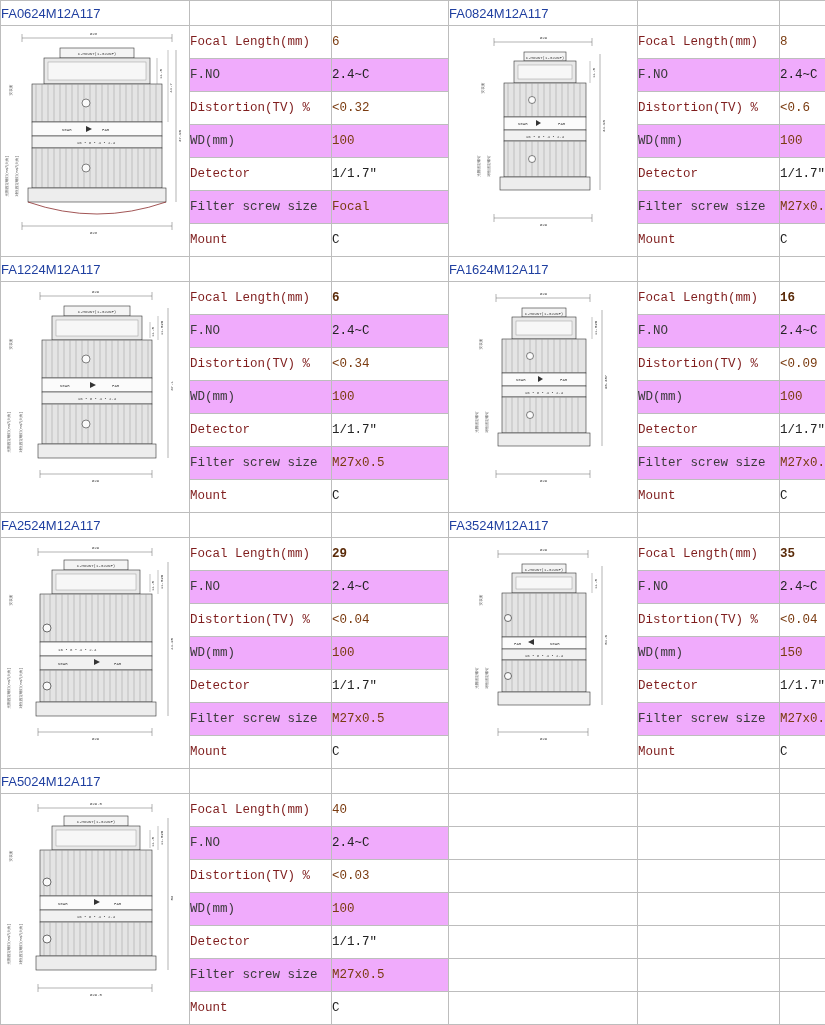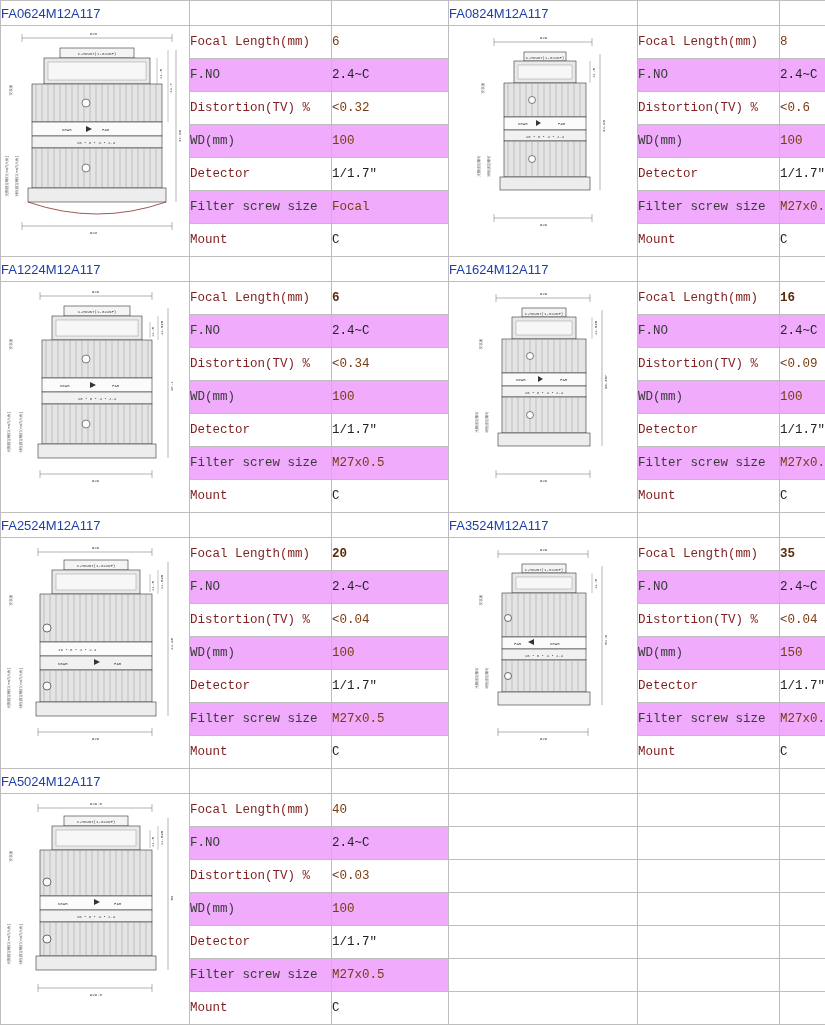--- a/index.html
+++ b/index.html
@@ -616,21 +616,21 @@
           <line x1="148" y1="36" x2="148" y2="54" stroke="#666" stroke-width="0.4"></line>
           <text class="tiny" x="152" y="48" transform="rotate(-90 152 48)" text-anchor="middle">11.5</text>
 
           <text class="tiny2" x="10" y="62" transform="rotate(-90 10 62)" text-anchor="middle">安装面</text>
           <text class="tiny2" x="8" y="150" transform="rotate(-90 8 150)" text-anchor="middle">光圈固定螺钉(M3内六角)</text>
           <text class="tiny2" x="20" y="150" transform="rotate(-90 20 150)" text-anchor="middle">对焦固定螺钉(M3内六角)</text>
         </svg>
       </div>
     </td>
     <td class="spec-label">Focal Length(mm)</td>
-    <td class="spec-value bold">20</td>
+    <td class="spec-value bold">29</td>
 
     <td class="drawing-cell" rowspan="7">
       <div class="drawing-wrap">
         <svg width="150" height="216" viewBox="0 0 150 216">
           <line x1="30" y1="16" x2="120" y2="16" stroke="#666" stroke-width="0.5"></line>
           <line x1="30" y1="12" x2="30" y2="20" stroke="#666" stroke-width="0.5"></line>
           <line x1="120" y1="12" x2="120" y2="20" stroke="#666" stroke-width="0.5"></line>
           <text class="tiny" x="72" y="13">Ø29</text>
 
           <rect x="54" y="26" width="44" height="9" fill="#f4f4f4" stroke="#333" stroke-width="0.6"></rect>

